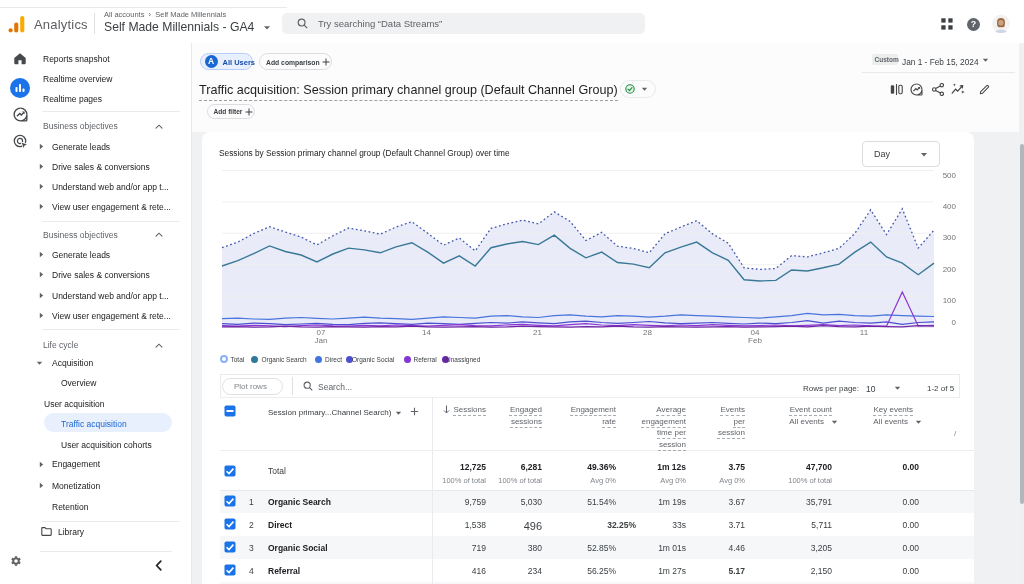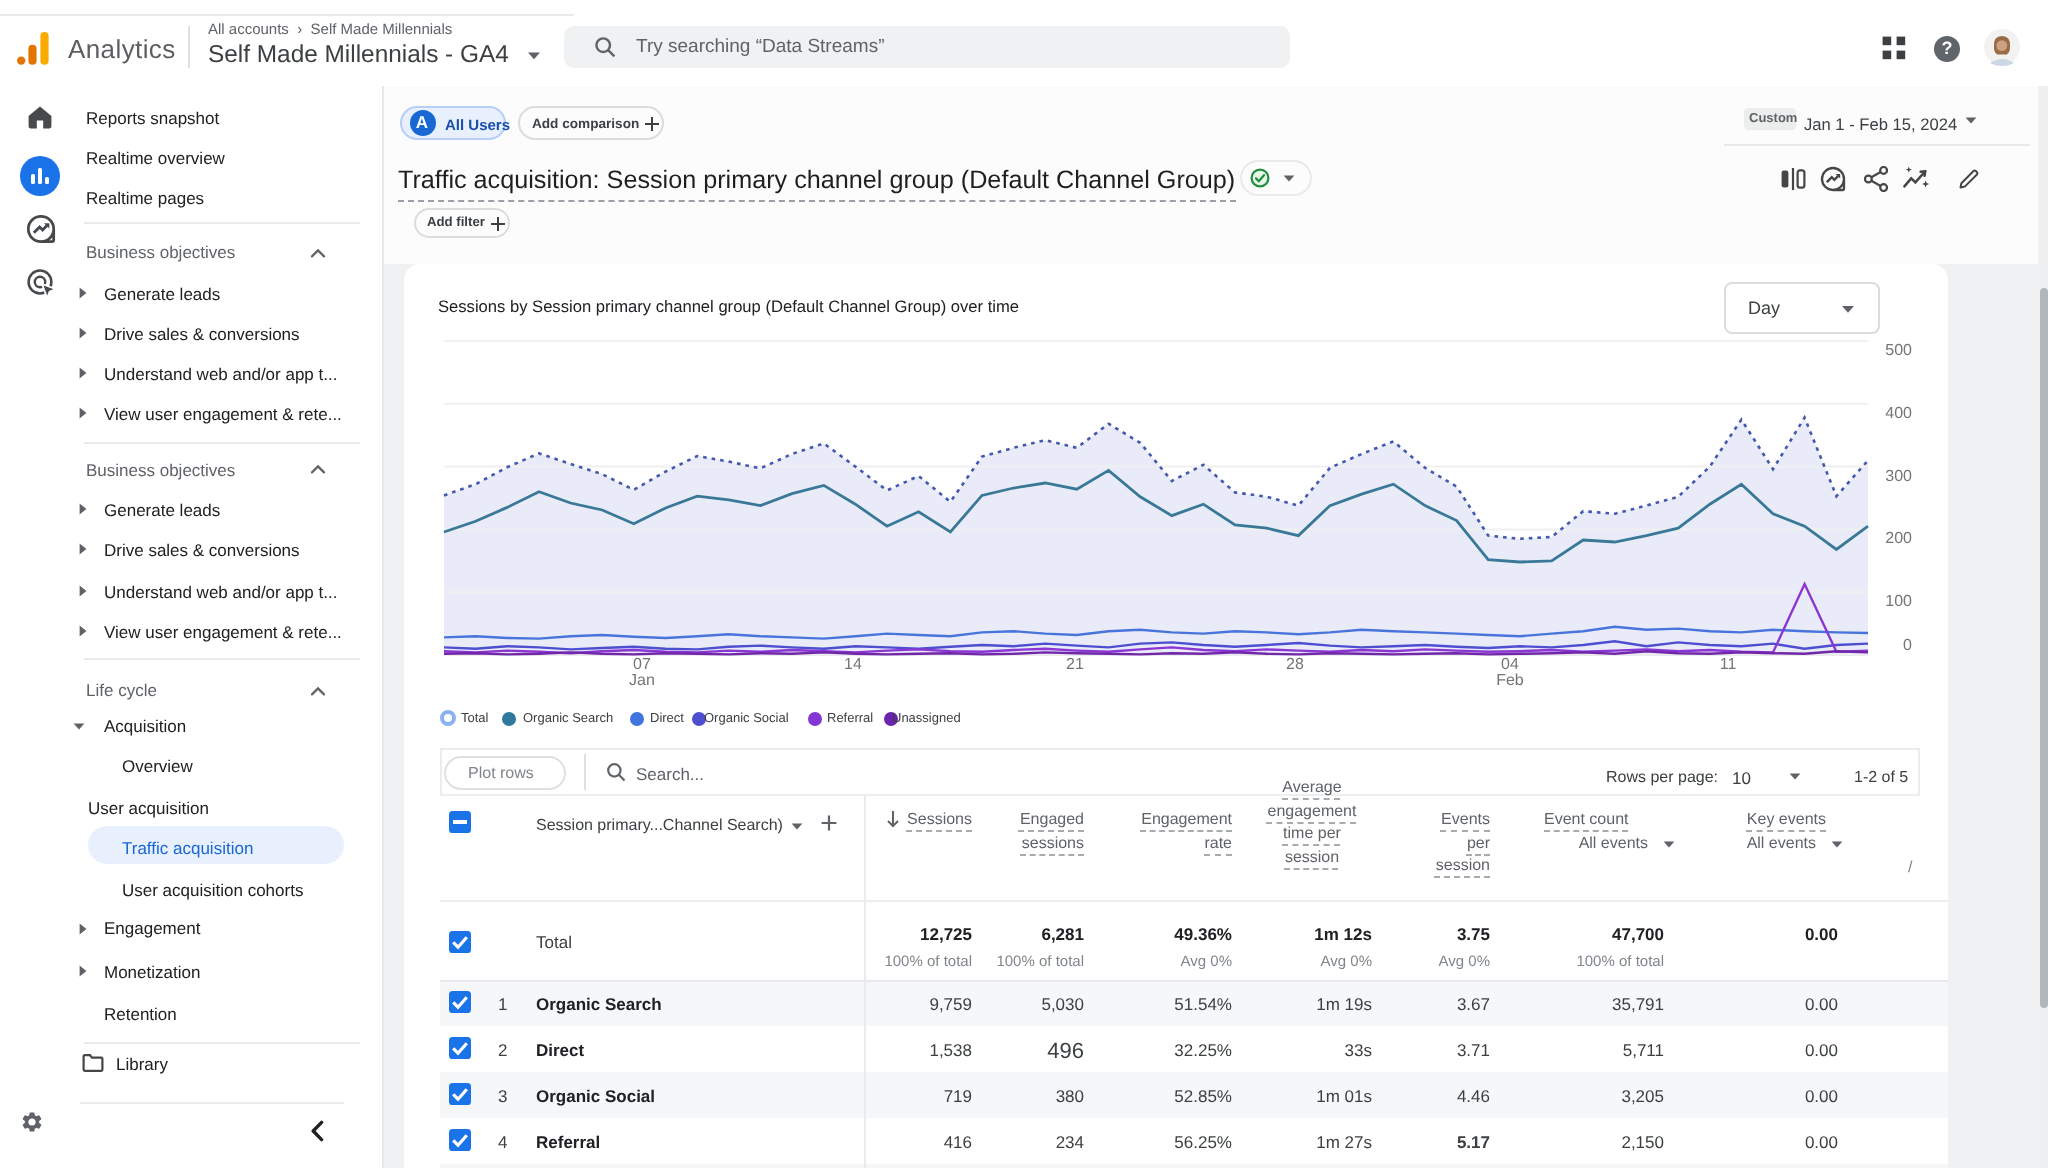--- a/index.html
+++ b/index.html
@@ -306,23 +306,23 @@
   </svg>
 <svg class="abs" style="left:410px;top:407px" width="9" height="9" viewBox="0 0 9 9">
     <path d="M4.5 0.8 V8.2 M0.8 4.5 H8.2" stroke="#5f6368" stroke-width="1.1"></path>
   </svg>
 <div class="abs" style="right:538px;top:404px;font-size:8px;color:#5f6368;text-align:right;line-height:11.5px;width:60px"><span style="text-decoration:underline dashed #a6abb0 1px;text-underline-offset:2.5px">Sessions</span></div>
 <svg class="abs" style="left:443px;top:405px" width="7" height="9" viewBox="0 0 7 9">
     <path d="M3.5 0.5 V7.5 M1 5.5 L3.5 8 L6 5.5" fill="none" stroke="#5f6368" stroke-width="1"></path>
   </svg>
 <div class="abs" style="right:482px;top:404px;font-size:8px;color:#5f6368;text-align:right;line-height:11.5px;width:60px"><span style="text-decoration:underline dashed #a6abb0 1px;text-underline-offset:2.5px">Engaged<br>sessions</span></div>
 <div class="abs" style="right:408px;top:404px;font-size:8px;color:#5f6368;text-align:right;line-height:11.5px;width:60px"><span style="text-decoration:underline dashed #a6abb0 1px;text-underline-offset:2.5px">Engagement<br>rate</span></div>
-<div class="abs" style="right:338px;top:388px;font-size:8px;color:#5f6368;text-align:center;line-height:11.5px;width:60px"><span style="text-decoration:underline dashed #a6abb0 1px;text-underline-offset:2.5px">Average<br>engagement<br>time per<br>session</span></div>
+<div class="abs" style="right:338px;top:404px;font-size:8px;color:#5f6368;text-align:right;line-height:11.5px;width:60px"><span style="text-decoration:underline dashed #a6abb0 1px;text-underline-offset:2.5px">Average<br>engagement<br>time per<br>session</span></div>
 <div class="abs" style="right:279px;top:404px;font-size:8px;color:#5f6368;text-align:right;line-height:11.5px;width:60px"><span style="text-decoration:underline dashed #a6abb0 1px;text-underline-offset:2.5px">Events<br>per<br>session</span></div>
-<div class="abs" style="right:192px;top:404px;font-size:8px;color:#5f6368;line-height:11.5px;width:60px"><span style="text-decoration:underline dashed #a6abb0 1px;text-underline-offset:2.5px">Event count</span></div>
+<div class="abs" style="right:192px;top:404px;font-size:8px;color:#5f6368;text-align:right;line-height:11.5px;width:60px"><span style="text-decoration:underline dashed #a6abb0 1px;text-underline-offset:2.5px">Event count</span></div>
 <div class="abs" style="right:200px;top:416.5px;font-size:8px;color:#5f6368">All events</div>
 <svg class="abs" style="left:830.5px;top:419.5px" width="7" height="5" viewBox="0 0 7 5">
     <path d="M0.8 0.8 L3.5 3.8 L6.2 0.8 Z" fill="#5f6368"></path>
   </svg>
 <div class="abs" style="right:111px;top:404px;font-size:8px;color:#5f6368;text-align:right;line-height:11.5px;width:60px"><span style="text-decoration:underline dashed #a6abb0 1px;text-underline-offset:2.5px">Key events</span></div>
 <div class="abs" style="right:116px;top:416.5px;font-size:8px;color:#5f6368">All events</div>
 <svg class="abs" style="left:914.5px;top:419.5px" width="7" height="5" viewBox="0 0 7 5">
     <path d="M0.8 0.8 L3.5 3.8 L6.2 0.8 Z" fill="#5f6368"></path>
   </svg>
 <div class="abs" style="left:954px;top:429px;font-size:8px;color:#80868b">/</div>
@@ -358,21 +358,21 @@
 <div class="abs" style="right:192px;top:496.5px;font-size:8.5px;color:#3c4043;font-weight:normal;white-space:nowrap">35,791</div>
 <div class="abs" style="right:105px;top:496.5px;font-size:8.5px;color:#3c4043;font-weight:normal;white-space:nowrap">0.00</div>
 <svg class="abs" style="left:224px;top:518px" width="12" height="12" viewBox="0 0 12 12">
     <rect x="0.5" y="0.5" width="11" height="11" rx="1.8" fill="#1a73e8"></rect>
     <path d="M2.6 6.2 L5 8.6 L9.4 3.6" fill="none" stroke="#fff" stroke-width="1.6"></path>
   </svg>
 <div class="abs" style="left:249px;top:519.5px;font-size:8.5px;color:#3c4043">2</div>
 <div class="abs" style="left:268px;top:519.5px;font-size:8.5px;color:#202124;font-weight:bold">Direct</div>
 <div class="abs" style="right:538px;top:519.5px;font-size:8.5px;color:#3c4043;font-weight:normal;white-space:nowrap">1,538</div>
 <div class="abs" style="right:482px;top:519.5px;font-size:11px;color:#3c4043;font-weight:normal;white-space:nowrap">496</div>
-<div class="abs" style="right:408px;top:519.5px;font-size:8.5px;color:#3c4043;font-weight:normal;white-space:nowrap">32.25%</div>
+<div class="abs" style="right:388px;top:519.5px;font-size:8.5px;color:#3c4043;font-weight:bold;white-space:nowrap">32.25%</div>
 <div class="abs" style="right:338px;top:519.5px;font-size:8.5px;color:#3c4043;font-weight:normal;white-space:nowrap">33s</div>
 <div class="abs" style="right:279px;top:519.5px;font-size:8.5px;color:#3c4043;font-weight:normal;white-space:nowrap">3.71</div>
 <div class="abs" style="right:192px;top:519.5px;font-size:8.5px;color:#3c4043;font-weight:normal;white-space:nowrap">5,711</div>
 <div class="abs" style="right:105px;top:519.5px;font-size:8.5px;color:#3c4043;font-weight:normal;white-space:nowrap">0.00</div>
 <svg class="abs" style="left:224px;top:541px" width="12" height="12" viewBox="0 0 12 12">
     <rect x="0.5" y="0.5" width="11" height="11" rx="1.8" fill="#1a73e8"></rect>
     <path d="M2.6 6.2 L5 8.6 L9.4 3.6" fill="none" stroke="#fff" stroke-width="1.6"></path>
   </svg>
 <div class="abs" style="left:249px;top:542.5px;font-size:8.5px;color:#3c4043">3</div>
 <div class="abs" style="left:268px;top:542.5px;font-size:8.5px;color:#202124;font-weight:bold">Organic Social</div>

